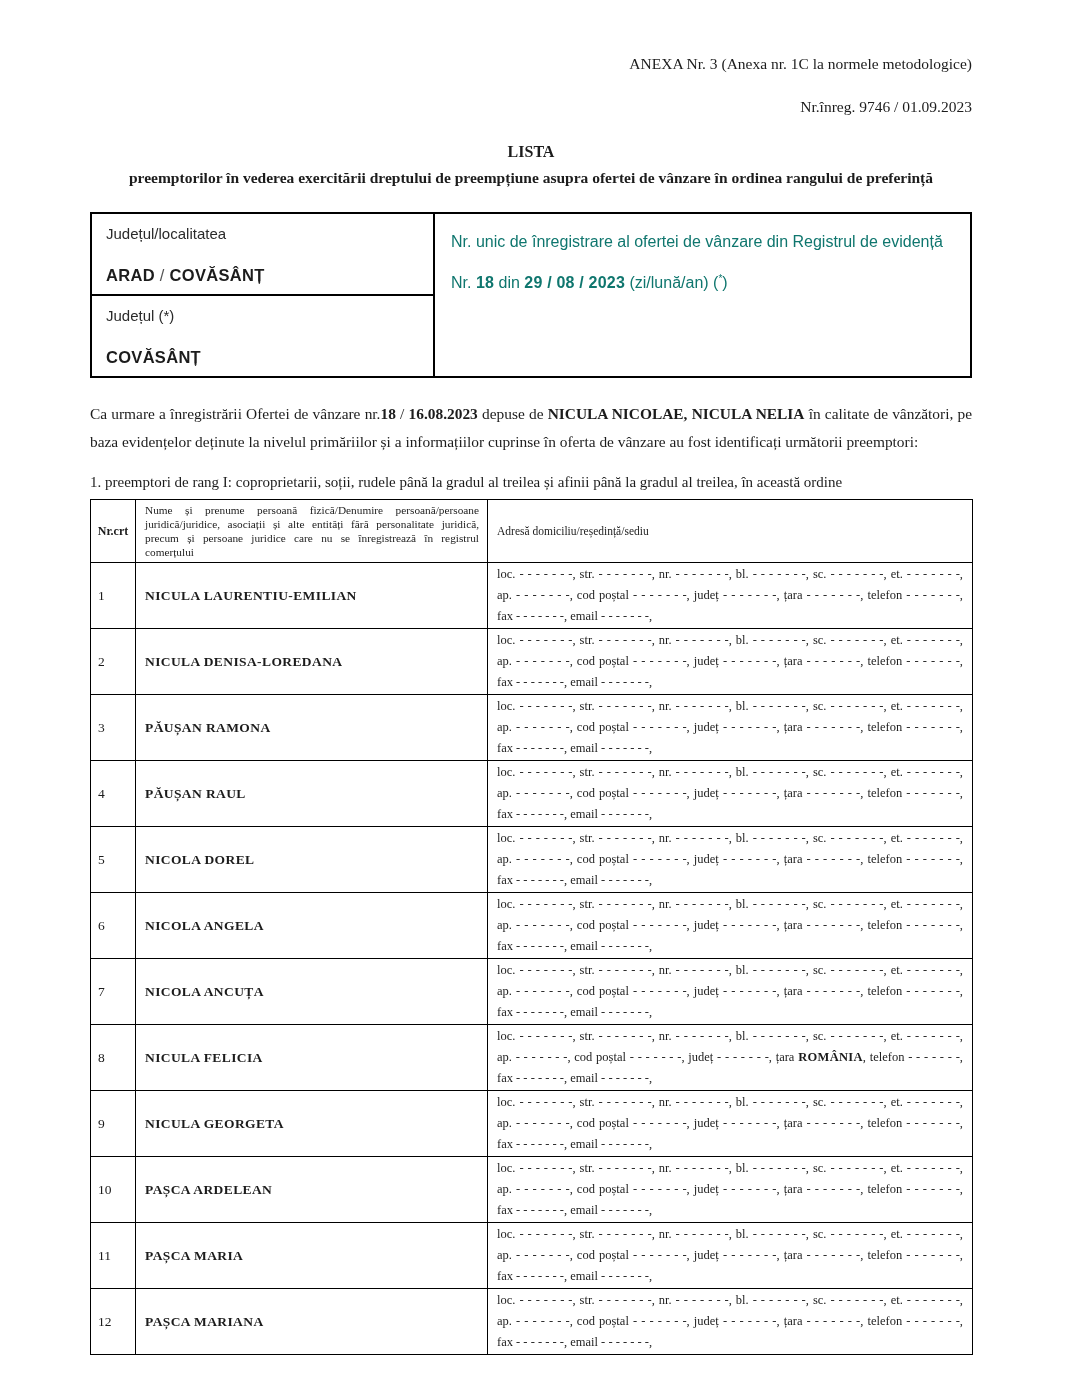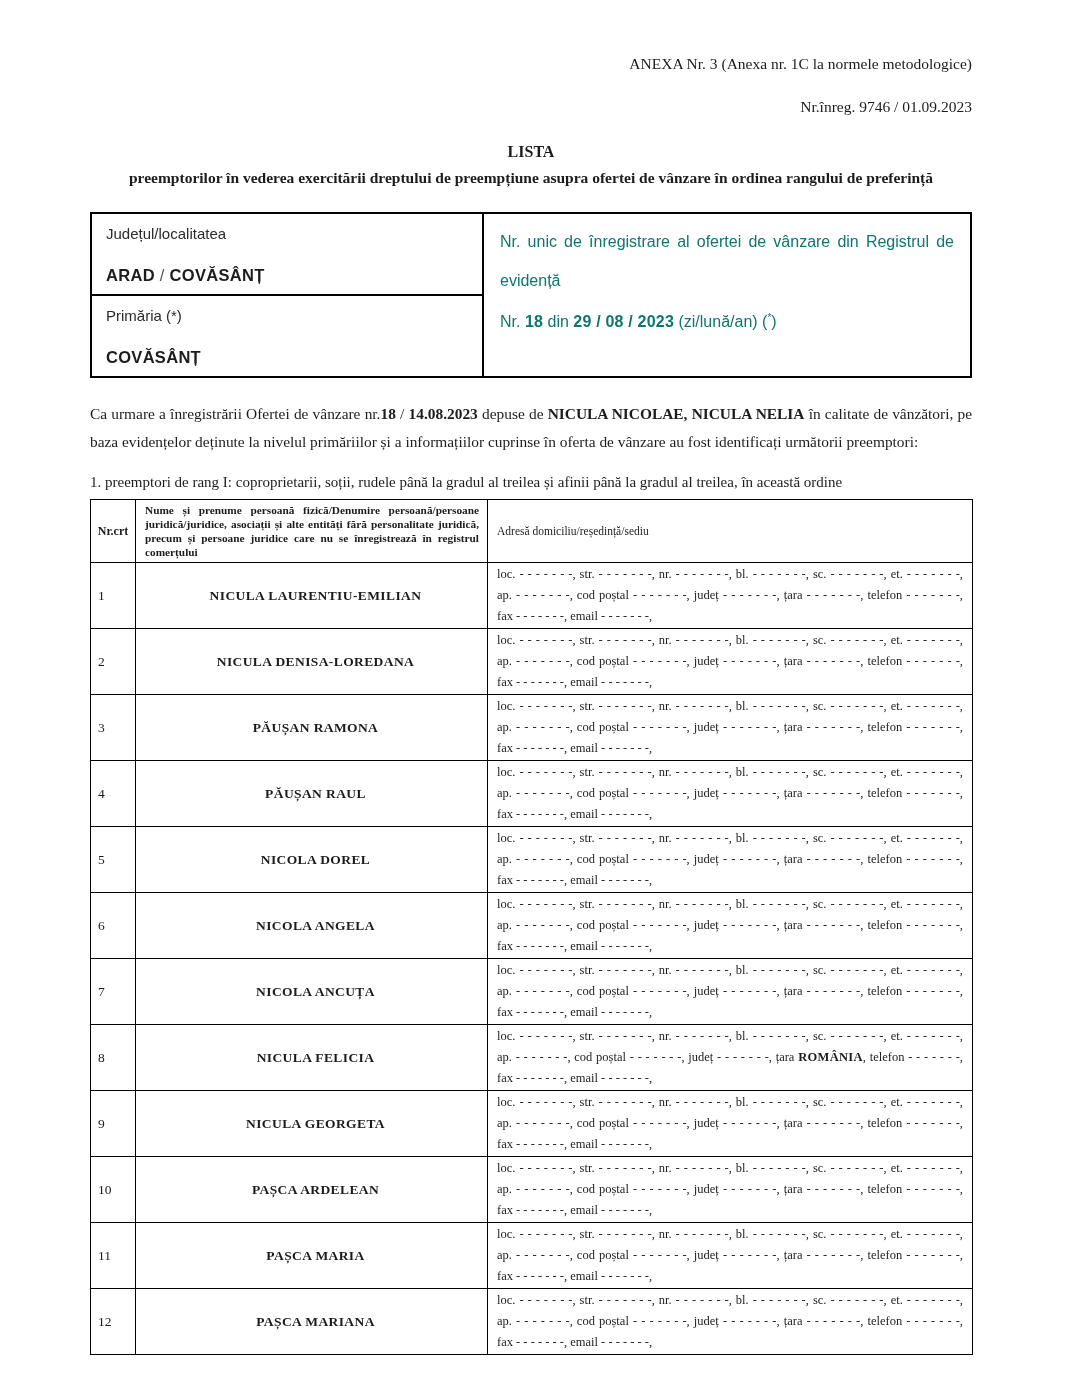--- a/index.html
+++ b/index.html
@@ -47,21 +47,21 @@
   }
   
   table.info-box {
     margin-top: 22px;
     border-collapse: collapse;
     table-layout: fixed;
     width: 882px;
     font-family: "Liberation Sans", sans-serif;
   }
   table.info-box td { border: 2px solid #000; vertical-align: top; }
-  td.ib-left { width: 392px; padding: 11px 14px 9px 14px; }
+  td.ib-left { width: 343px; padding: 11px 14px 9px 14px; }
   .ib-label { font-size: 15px; color: #2a2a2a; }
   .ib-value { margin-top: 24px; font-weight: bold; font-size: 16.5px; letter-spacing: 0.3px; }
   .ib-value .sep { font-weight: normal; color: #555; }
   td.ib-right { padding: 8px 16px 10px 16px; font-size: 16px; color: #0f766e; }
   .ib-reg-label { margin: 0; text-align: justify; line-height: 39px; }
   .ib-reg-nr { margin: 4px 0 0 0; line-height: 28px; }
   .ib-reg-nr b { letter-spacing: 0.2px; }
   sup.star { font-size: 10px; }
   
   .para {
@@ -79,25 +79,25 @@
   
   table.main {
     margin-top: 4px;
     border-collapse: collapse;
     table-layout: fixed;
     width: 882px;
   }
   table.main th, table.main td { border: 1.5px solid #000; }
   table.main thead tr { height: 49px; }
   .th-nr { font-weight: bold; font-size: 12px; text-align: center; padding: 2px; }
-  .th-name { font-weight: bold; font-size: 11.3px; text-align: justify; padding: 3px 8px 3px 9px; line-height: 14px; vertical-align: middle; }
+  .th-name { font-weight: normal; font-size: 11.3px; text-align: justify; padding: 3px 8px 3px 9px; line-height: 14px; vertical-align: middle; }
   .th-addr { font-weight: normal; font-size: 11.5px; text-align: left; padding-left: 9px; vertical-align: middle; }
   table.main tbody tr { height: 66px; }
   .td-nr { font-size: 13.5px; padding-left: 7px; vertical-align: middle; text-align: left; }
-  .td-name { font-size: 13.5px; font-weight: bold; padding-left: 9px; vertical-align: middle; letter-spacing: 0.4px; text-align: center; }
+  .td-name { font-size: 13.5px; font-weight: bold; padding-left: 9px; vertical-align: middle; letter-spacing: 0.4px; }
   .td-addr { font-size: 12.5px; padding: 0 9px; vertical-align: middle; line-height: 21px; }
   .jline { text-align: justify; text-align-last: justify; }
   .lline { text-align: left; }
   .country-bold { font-weight: bold; letter-spacing: 0.3px; }
 </style>
 </head>
 <body>
 
 <div class="page">
   <div class="content">
@@ -114,28 +114,28 @@
             <div class="ib-label">Județul/localitatea</div>
             <div class="ib-value"><span>ARAD</span><span class="sep"> / </span><span>COVĂSÂNȚ</span></div>
           </td>
           <td class="ib-right" rowspan="2">
             <p class="ib-reg-label">Nr. unic de înregistrare al ofertei de vânzare din Registrul de evidență</p>
             <p class="ib-reg-nr"><span>Nr. </span><b>18</b><span> din </span><b>29 / 08 / 2023</b><span> (zi/lună/an) (</span><sup class="star">*</sup><span>)</span></p>
           </td>
         </tr>
         <tr>
           <td class="ib-left">
-            <div class="ib-label">Primăria (*)</div>
+            <div class="ib-label">Județul (*)</div>
             <div class="ib-value">COVĂSÂNȚ</div>
           </td>
         </tr>
       </tbody>
     </table>
 
-    <p class="para"><span>Ca urmare a înregistrării Ofertei de vânzare nr.</span><b>18</b><span> / </span><b>14.08.2023</b><span> depuse de </span><b>NICULA NICOLAE, NICULA NELIA</b><span> în calitate de vânzători, pe baza evidențelor deținute la nivelul primăriilor și a informațiilor cuprinse în oferta de vânzare au fost identificați următorii preemptori:</span></p>
+    <p class="para"><span>Ca urmare a înregistrării Ofertei de vânzare nr.</span><b>18</b><span> / </span><b>16.08.2023</b><span> depuse de </span><b>NICULA NICOLAE, NICULA NELIA</b><span> în calitate de vânzători, pe baza evidențelor deținute la nivelul primăriilor și a informațiilor cuprinse în oferta de vânzare au fost identificați următorii preemptori:</span></p>
 
     <div class="rank-line">1. preemptori de rang I: coproprietarii, soții, rudele până la gradul al treilea și afinii până la gradul al treilea, în această ordine</div>
 
     <table class="main">
       <colgroup>
           <col style="width:45px">
           <col style="width:352px">
           <col style="width:485px">
         </colgroup>
       <thead>

